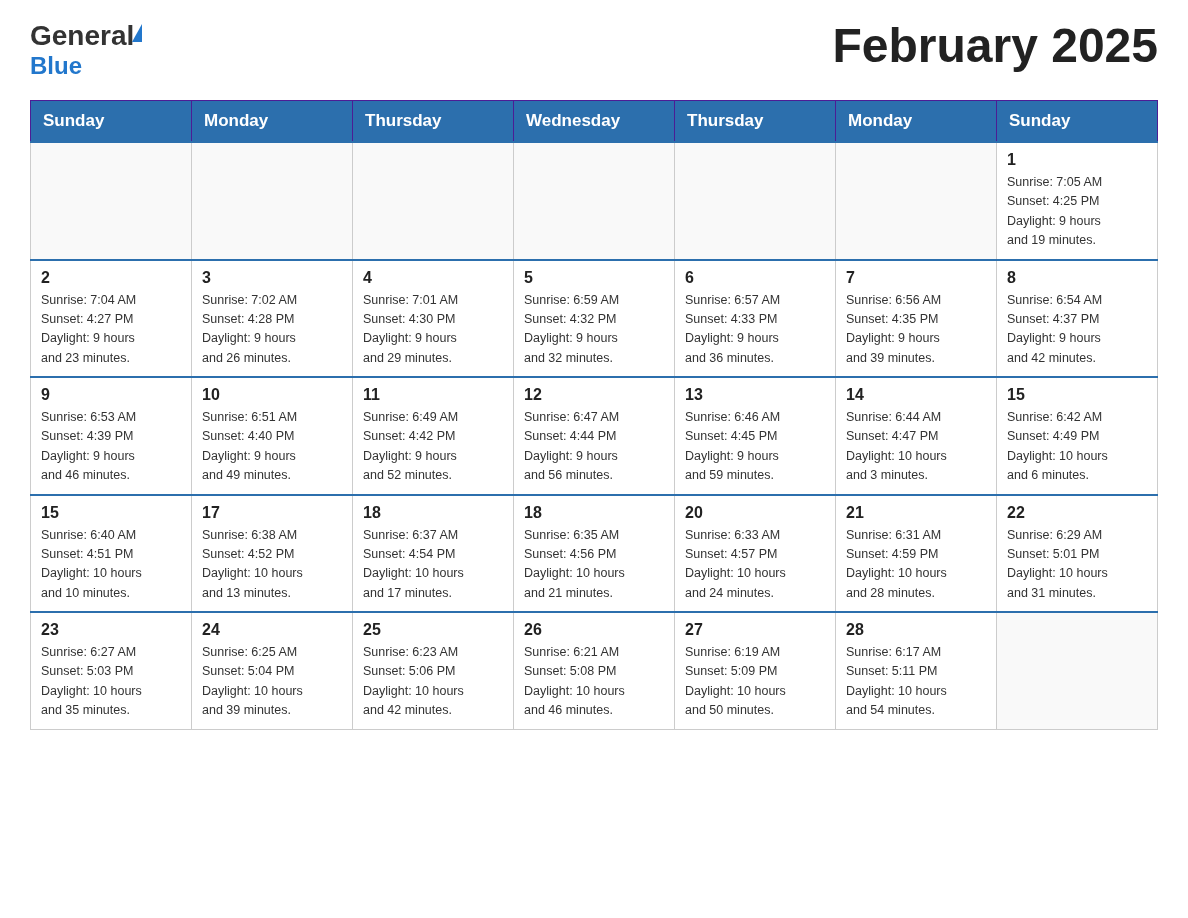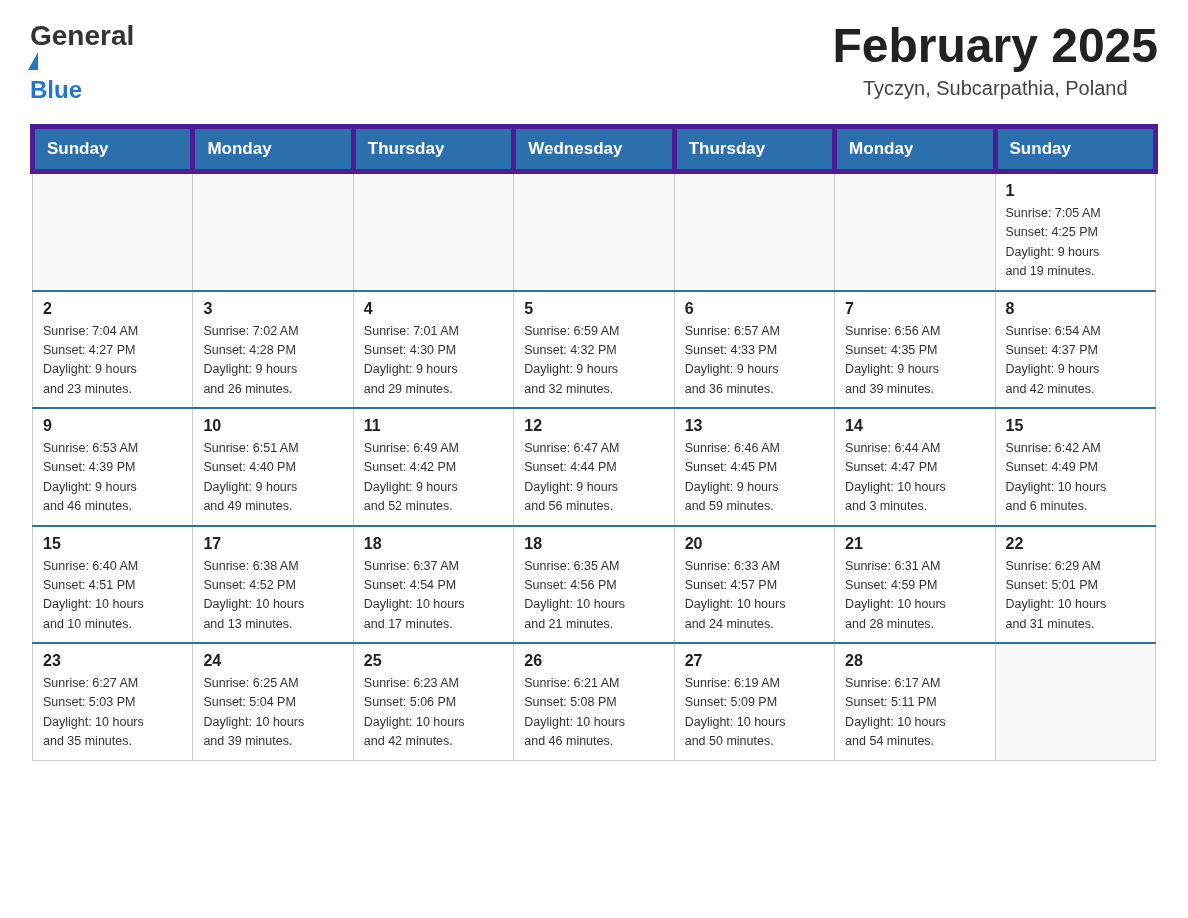--- a/index.html
+++ b/index.html
@@ -34,25 +34,24 @@
       border-bottom: 18px solid #2277cc;
       margin-bottom: 6px;
       margin-left: -2px;
     }
     .logo-wrapper {
       display: flex;
       flex-direction: column;
     }
     .logo-top-row {
       display: flex;
-      align-items: flex-start;
-      flex-direction: column;
+      align-items: center;
     }
     .title-area {
-      text-align: center;
+      text-align: left;
     }
     .calendar-title {
       font-size: 48px;
       font-weight: bold;
       color: #222;
       line-height: 1.1;
     }
     .calendar-subtitle {
       font-size: 20px;
       color: #444;
@@ -63,21 +62,21 @@
       border-collapse: collapse;
       table-layout: fixed;
     }
     .calendar-table thead tr th {
       background-color: #2c6fad;
       color: #fff;
       font-size: 17px;
       font-weight: bold;
       padding: 10px 12px;
       text-align: left;
-      border: 5px solid #4c1d95;
+      border: 1px solid #4c1d95;
     }
     .calendar-table tbody tr td {
       vertical-align: top;
       padding: 8px 10px;
       border-left: 1px solid #ccc;
       border-right: 1px solid #ccc;
       border-bottom: 1px solid #ccc;
       min-height: 110px;
       height: 110px;
       font-size: 13px;
@@ -111,21 +110,20 @@
 <div class="header">
   <div class="logo-wrapper">
     <div class="logo-top-row">
       <span class="logo-general">General</span>
       <div class="logo-triangle"></div>
     </div>
     <span class="logo-blue">Blue</span>
   </div>
   <div class="title-area">
     <div class="calendar-title">February 2025</div>
-    <div class="calendar-subtitle">Tyczyn, Subcarpathia, Poland</div>
   </div>
 </div>
 
 <table class="calendar-table">
   <thead>
     <tr>
     <th>Sunday</th>
         <th>Monday</th>
         <th>Thursday</th>
         <th>Wednesday</th>

